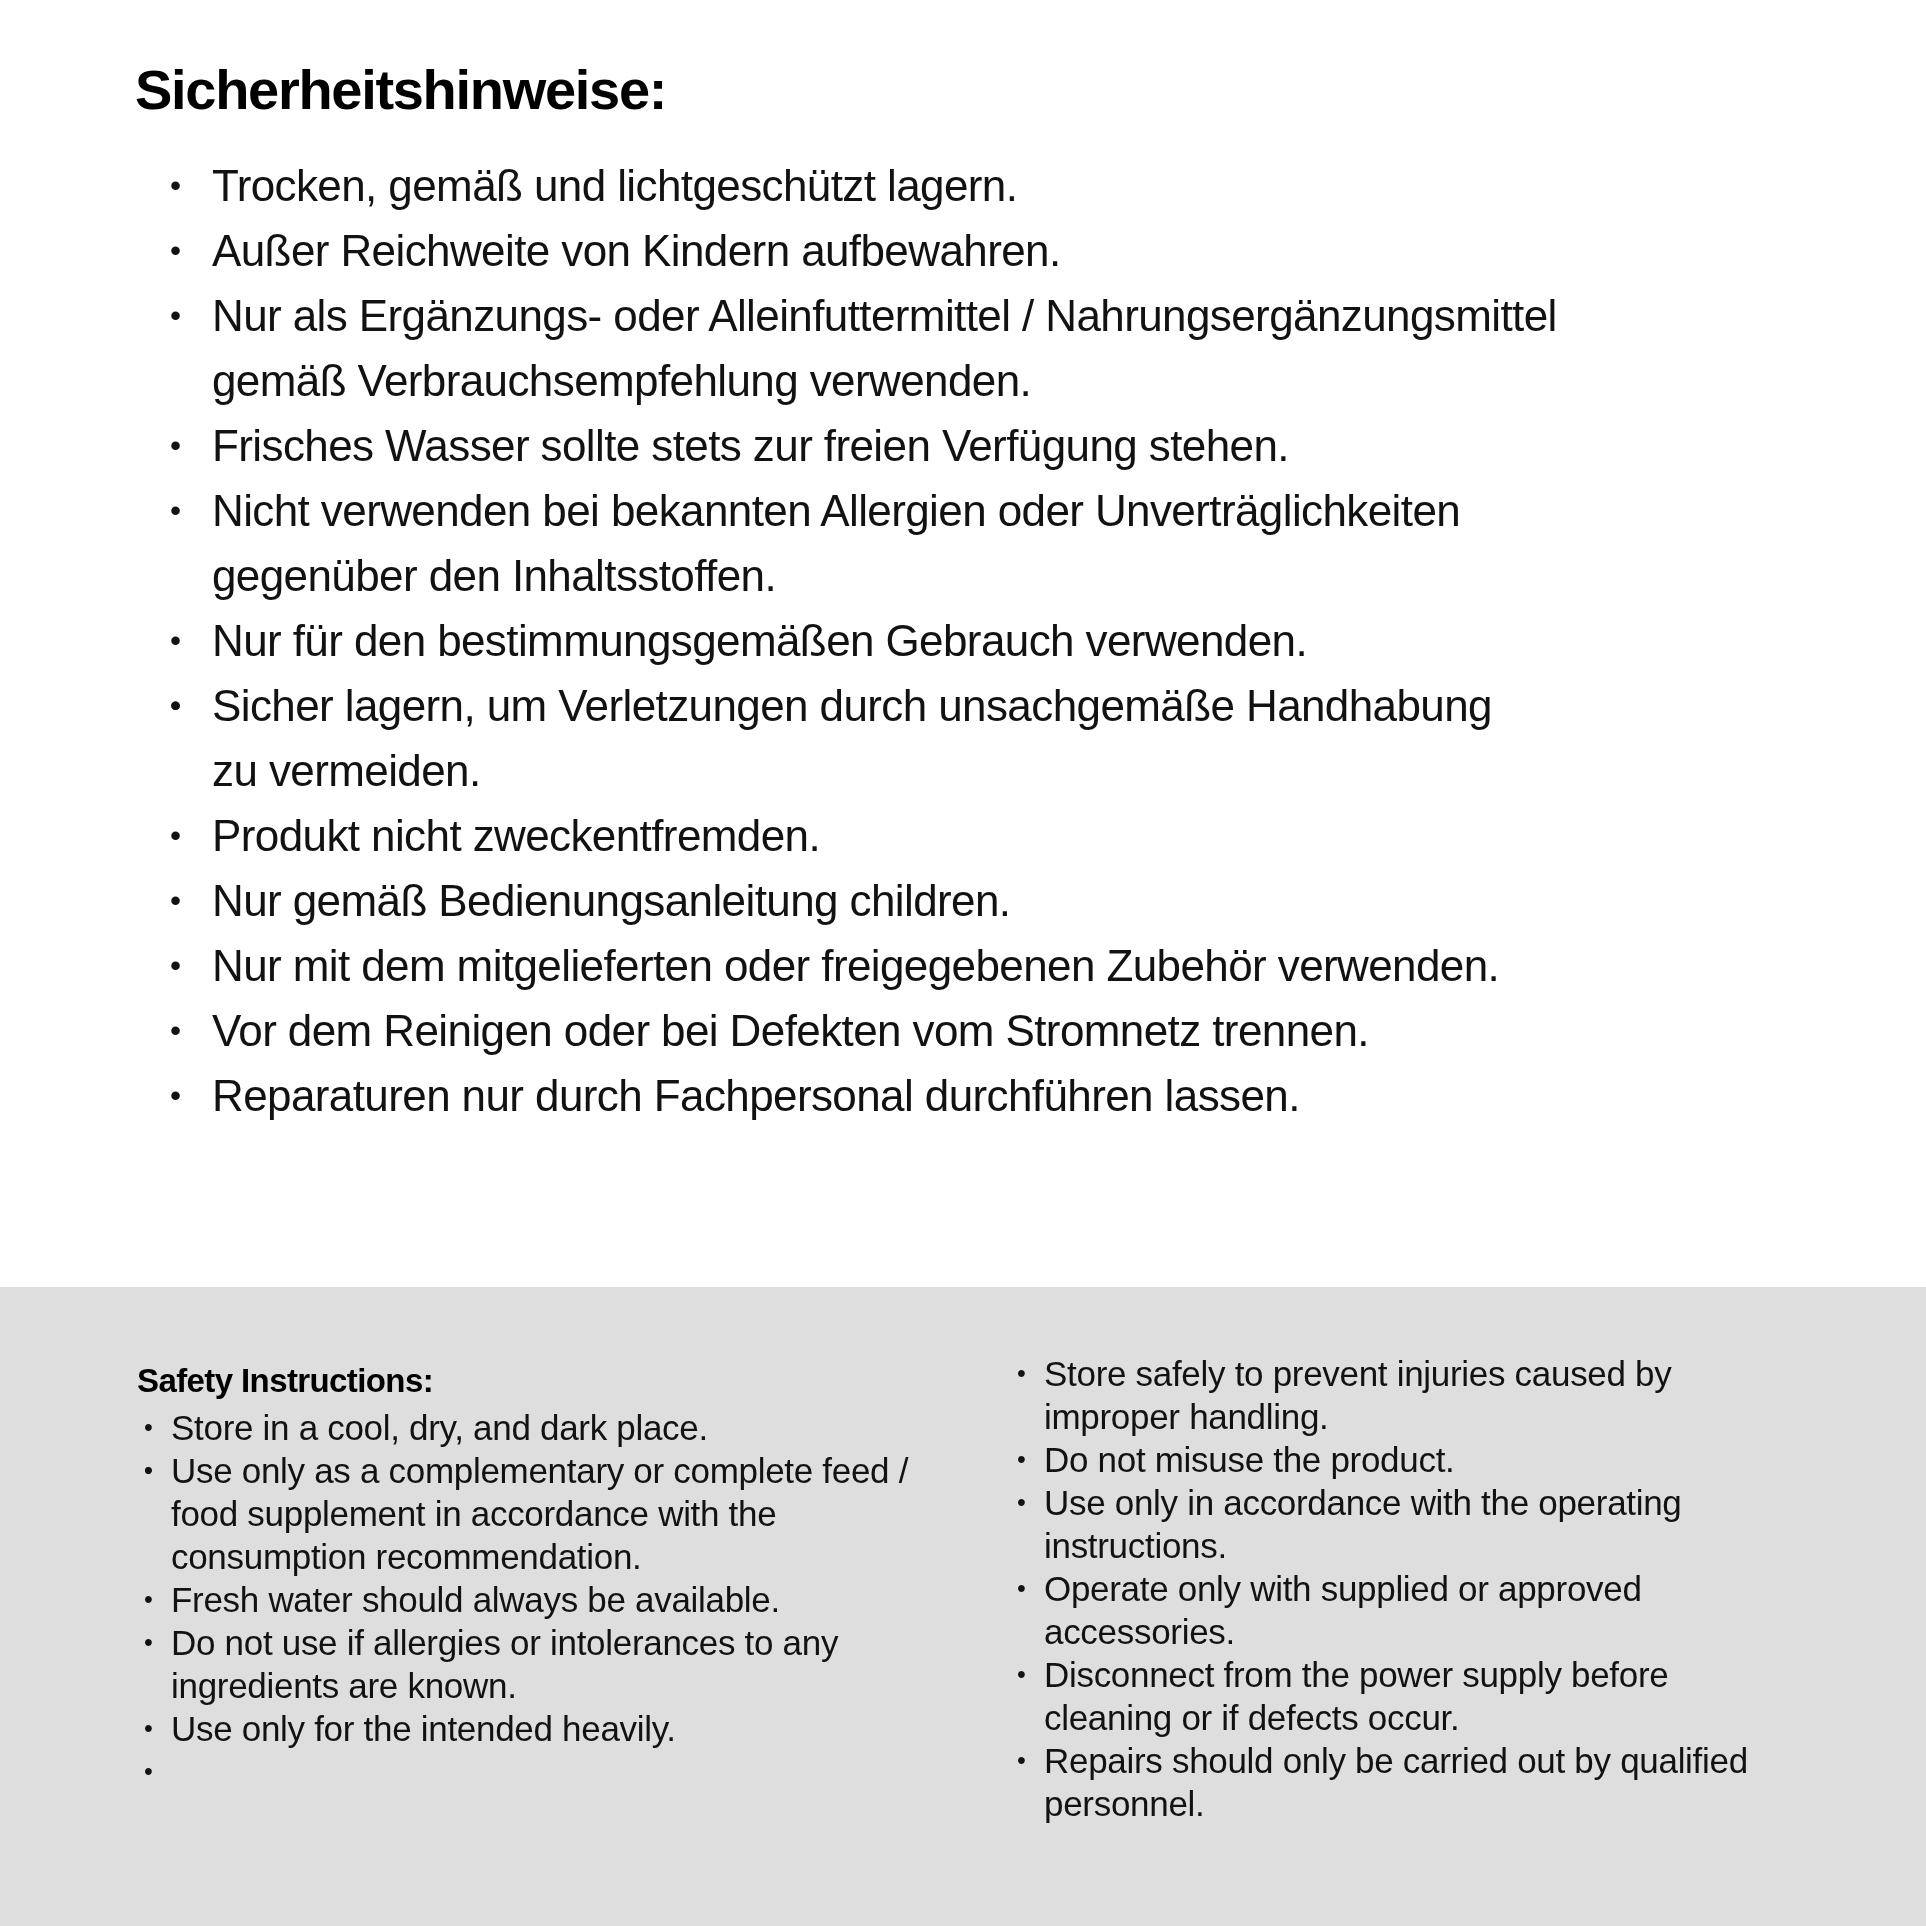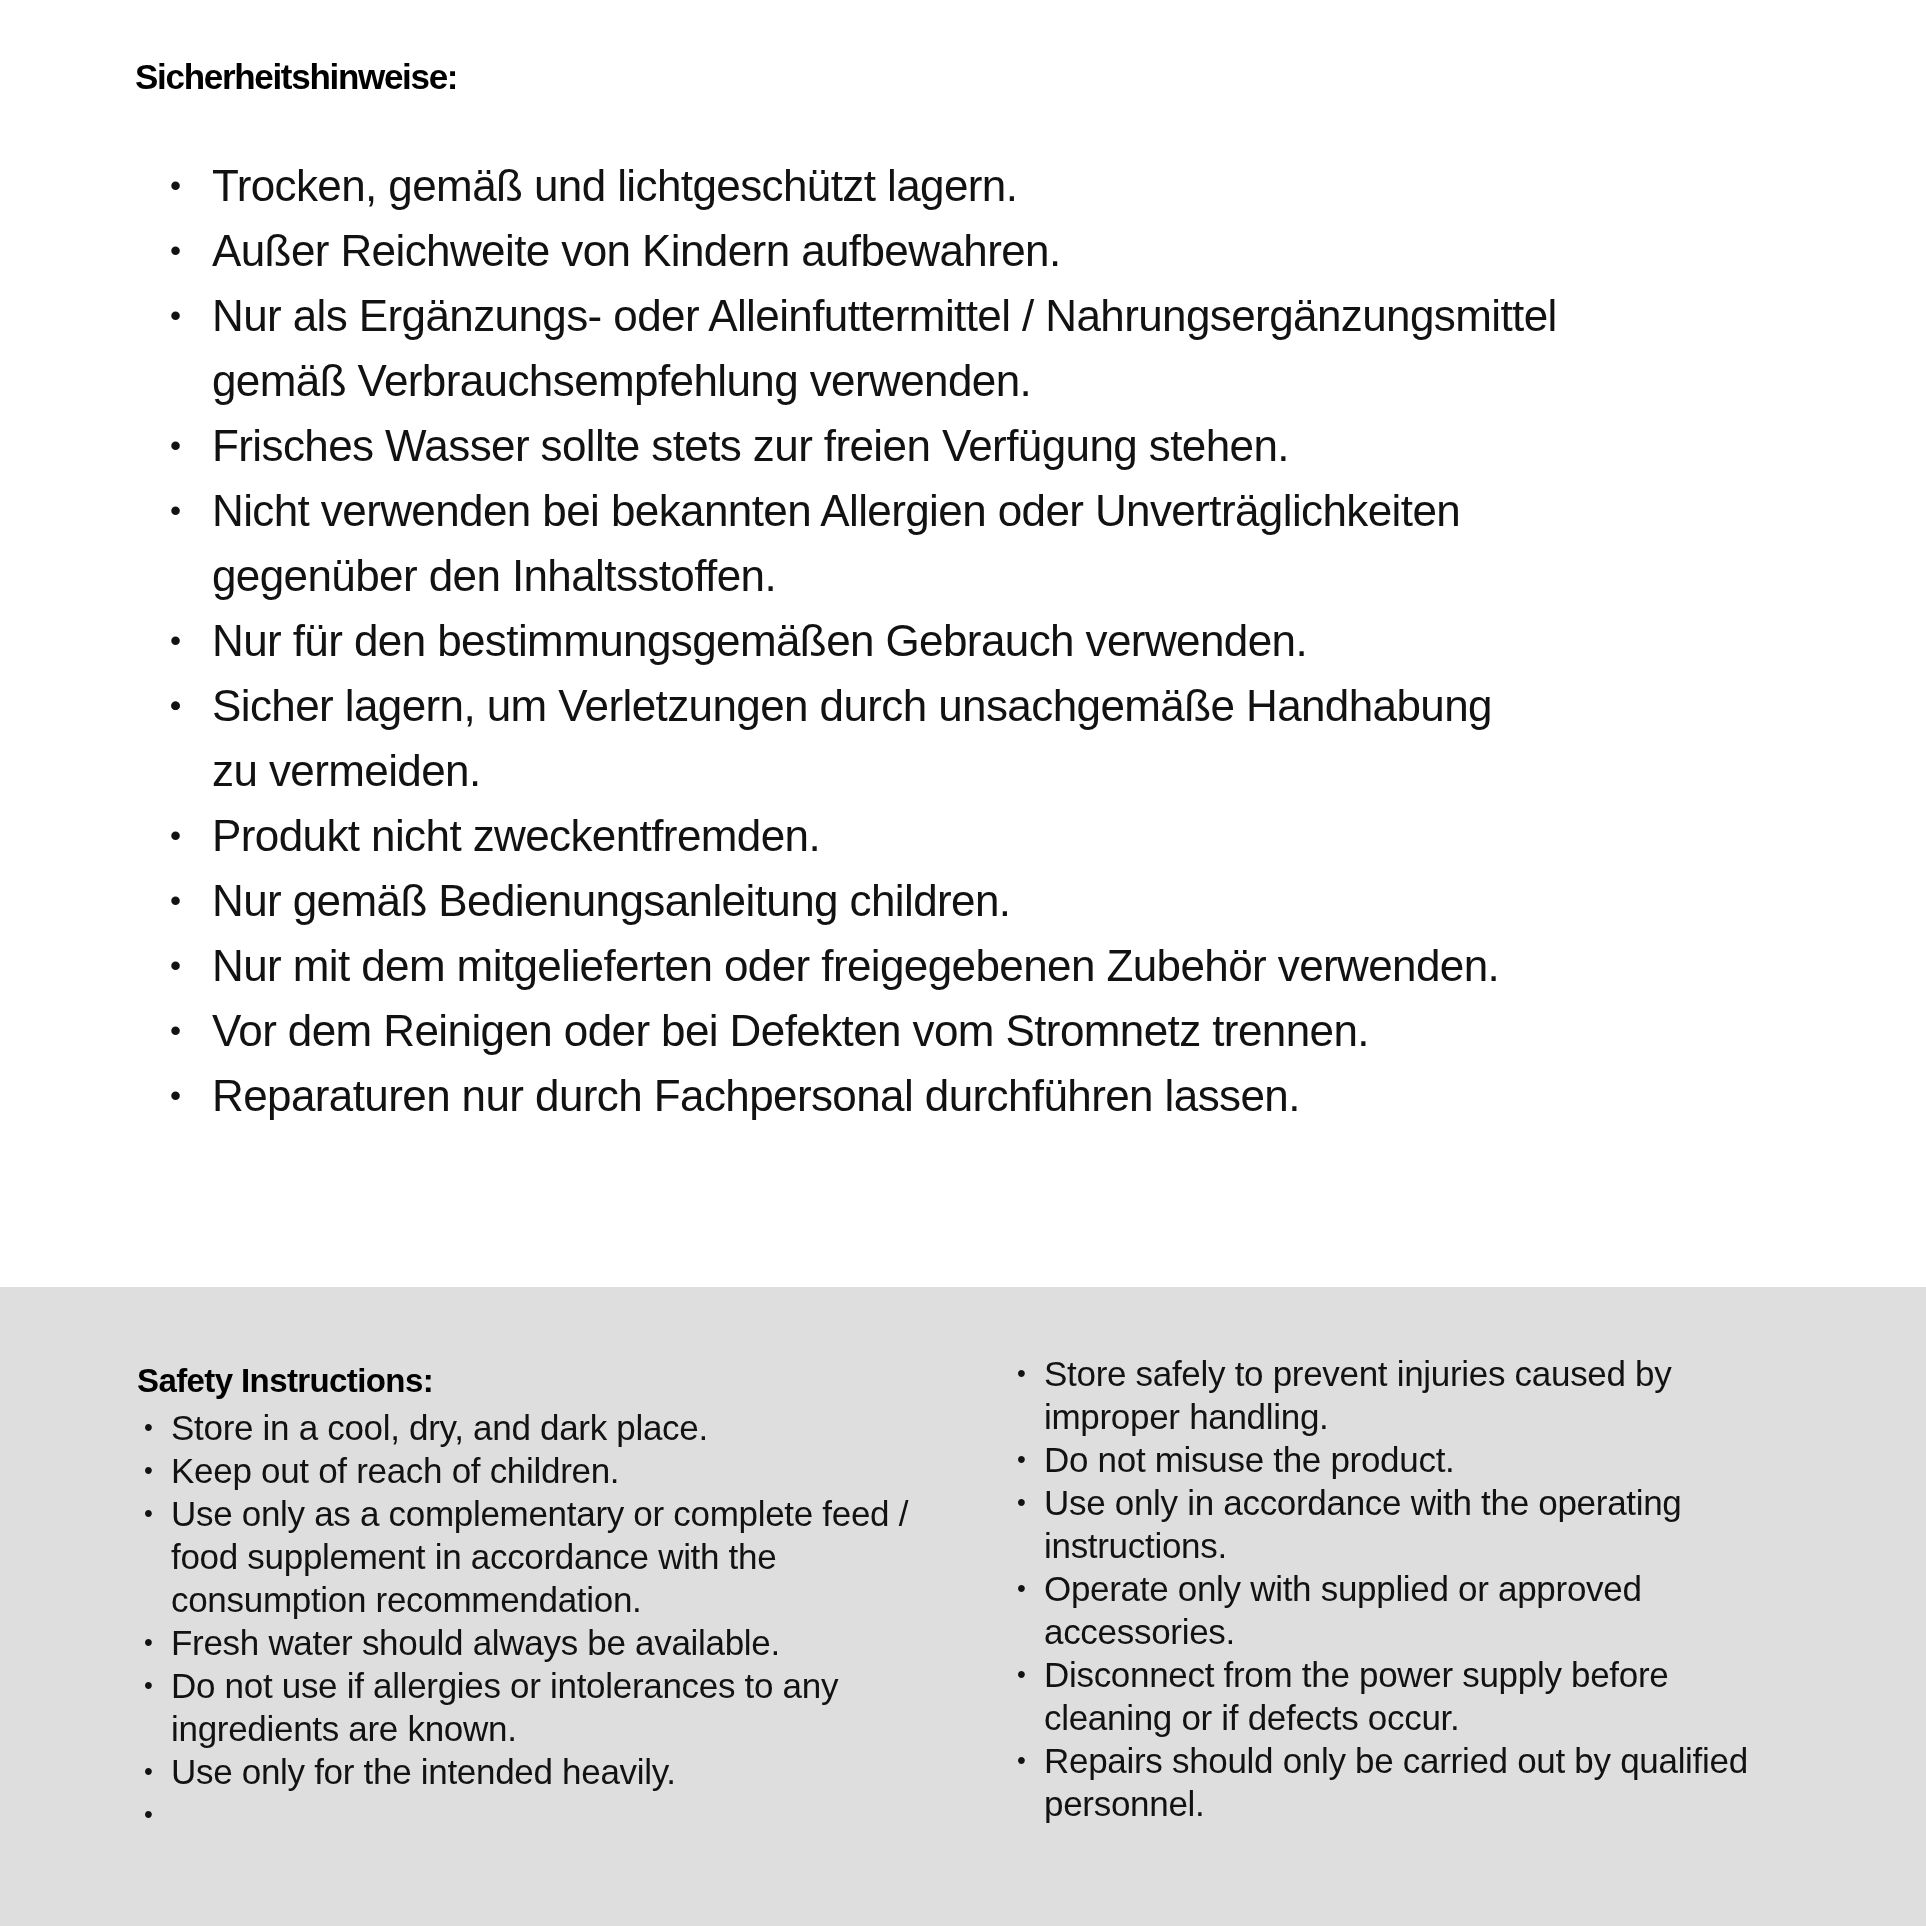--- a/index.html
+++ b/index.html
@@ -13,21 +13,21 @@
     width:1926px;height:1926px;position:relative;overflow:hidden;
     background:var(--bg);
     font-family:"Liberation Sans", sans-serif;
     color:var(--ink);
   }
   .page{position:absolute;inset:0;}
 
   
   .de-title{
     position:absolute;left:135px;top:56px;margin:0;
-    font-size:35px;font-weight:700;letter-spacing:-1.3px;
+    font-size:56px;font-weight:700;letter-spacing:-1.3px;
     color:var(--ink-strong);line-height:1.2;white-space:nowrap;
   }
   .de-list{position:absolute;left:170px;top:153px;width:1734px;}
   .de-list .item{
     position:relative;padding-left:42px;
     font-size:44px;line-height:65px;letter-spacing:-0.6px;
     white-space:nowrap;
   }
 
   
@@ -76,21 +76,21 @@
         <div class="item"><span class="dot">•</span><span class="text">Nur mit dem mitgelieferten oder freigegebenen Zubehör verwenden.</span></div>
         <div class="item"><span class="dot">•</span><span class="text">Vor dem Reinigen oder bei Defekten vom Stromnetz trennen.</span></div>
         <div class="item"><span class="dot">•</span><span class="text">Reparaturen nur durch Fachpersonal durchführen lassen.</span></div>
       </div>
   </section>
 
   <section class="en-panel">
     <h2 class="en-title">Safety Instructions:</h2>
     <div class="en-list en-left">
         <div class="item"><span class="dot">•</span><span class="text">Store in a cool, dry, and dark place.</span></div>
-        <div class="item"><span class="dot">•</span><span class="text">Keep out of reach of children.</span></div>
+        <div class="item"><span class="dot">•</span></div>
         <div class="item"><span class="dot">•</span><span class="text">Use only as a complementary or complete feed /<br>food supplement in accordance with the<br>consumption recommendation.</span></div>
         <div class="item"><span class="dot">•</span><span class="text">Fresh water should always be available.</span></div>
         <div class="item"><span class="dot">•</span><span class="text">Do not use if allergies or intolerances to any<br>ingredients are known.</span></div>
         <div class="item"><span class="dot">•</span><span class="text">Use only for the intended heavily.</span></div>
         <div class="item"><span class="dot">•</span></div>
       </div>
     <div class="en-list en-right">
         <div class="item"><span class="dot">•</span><span class="text">Store safely to prevent injuries caused by<br>improper handling.</span></div>
         <div class="item"><span class="dot">•</span><span class="text">Do not misuse the product.</span></div>
         <div class="item"><span class="dot">•</span><span class="text">Use only in accordance with the operating<br>instructions.</span></div>

